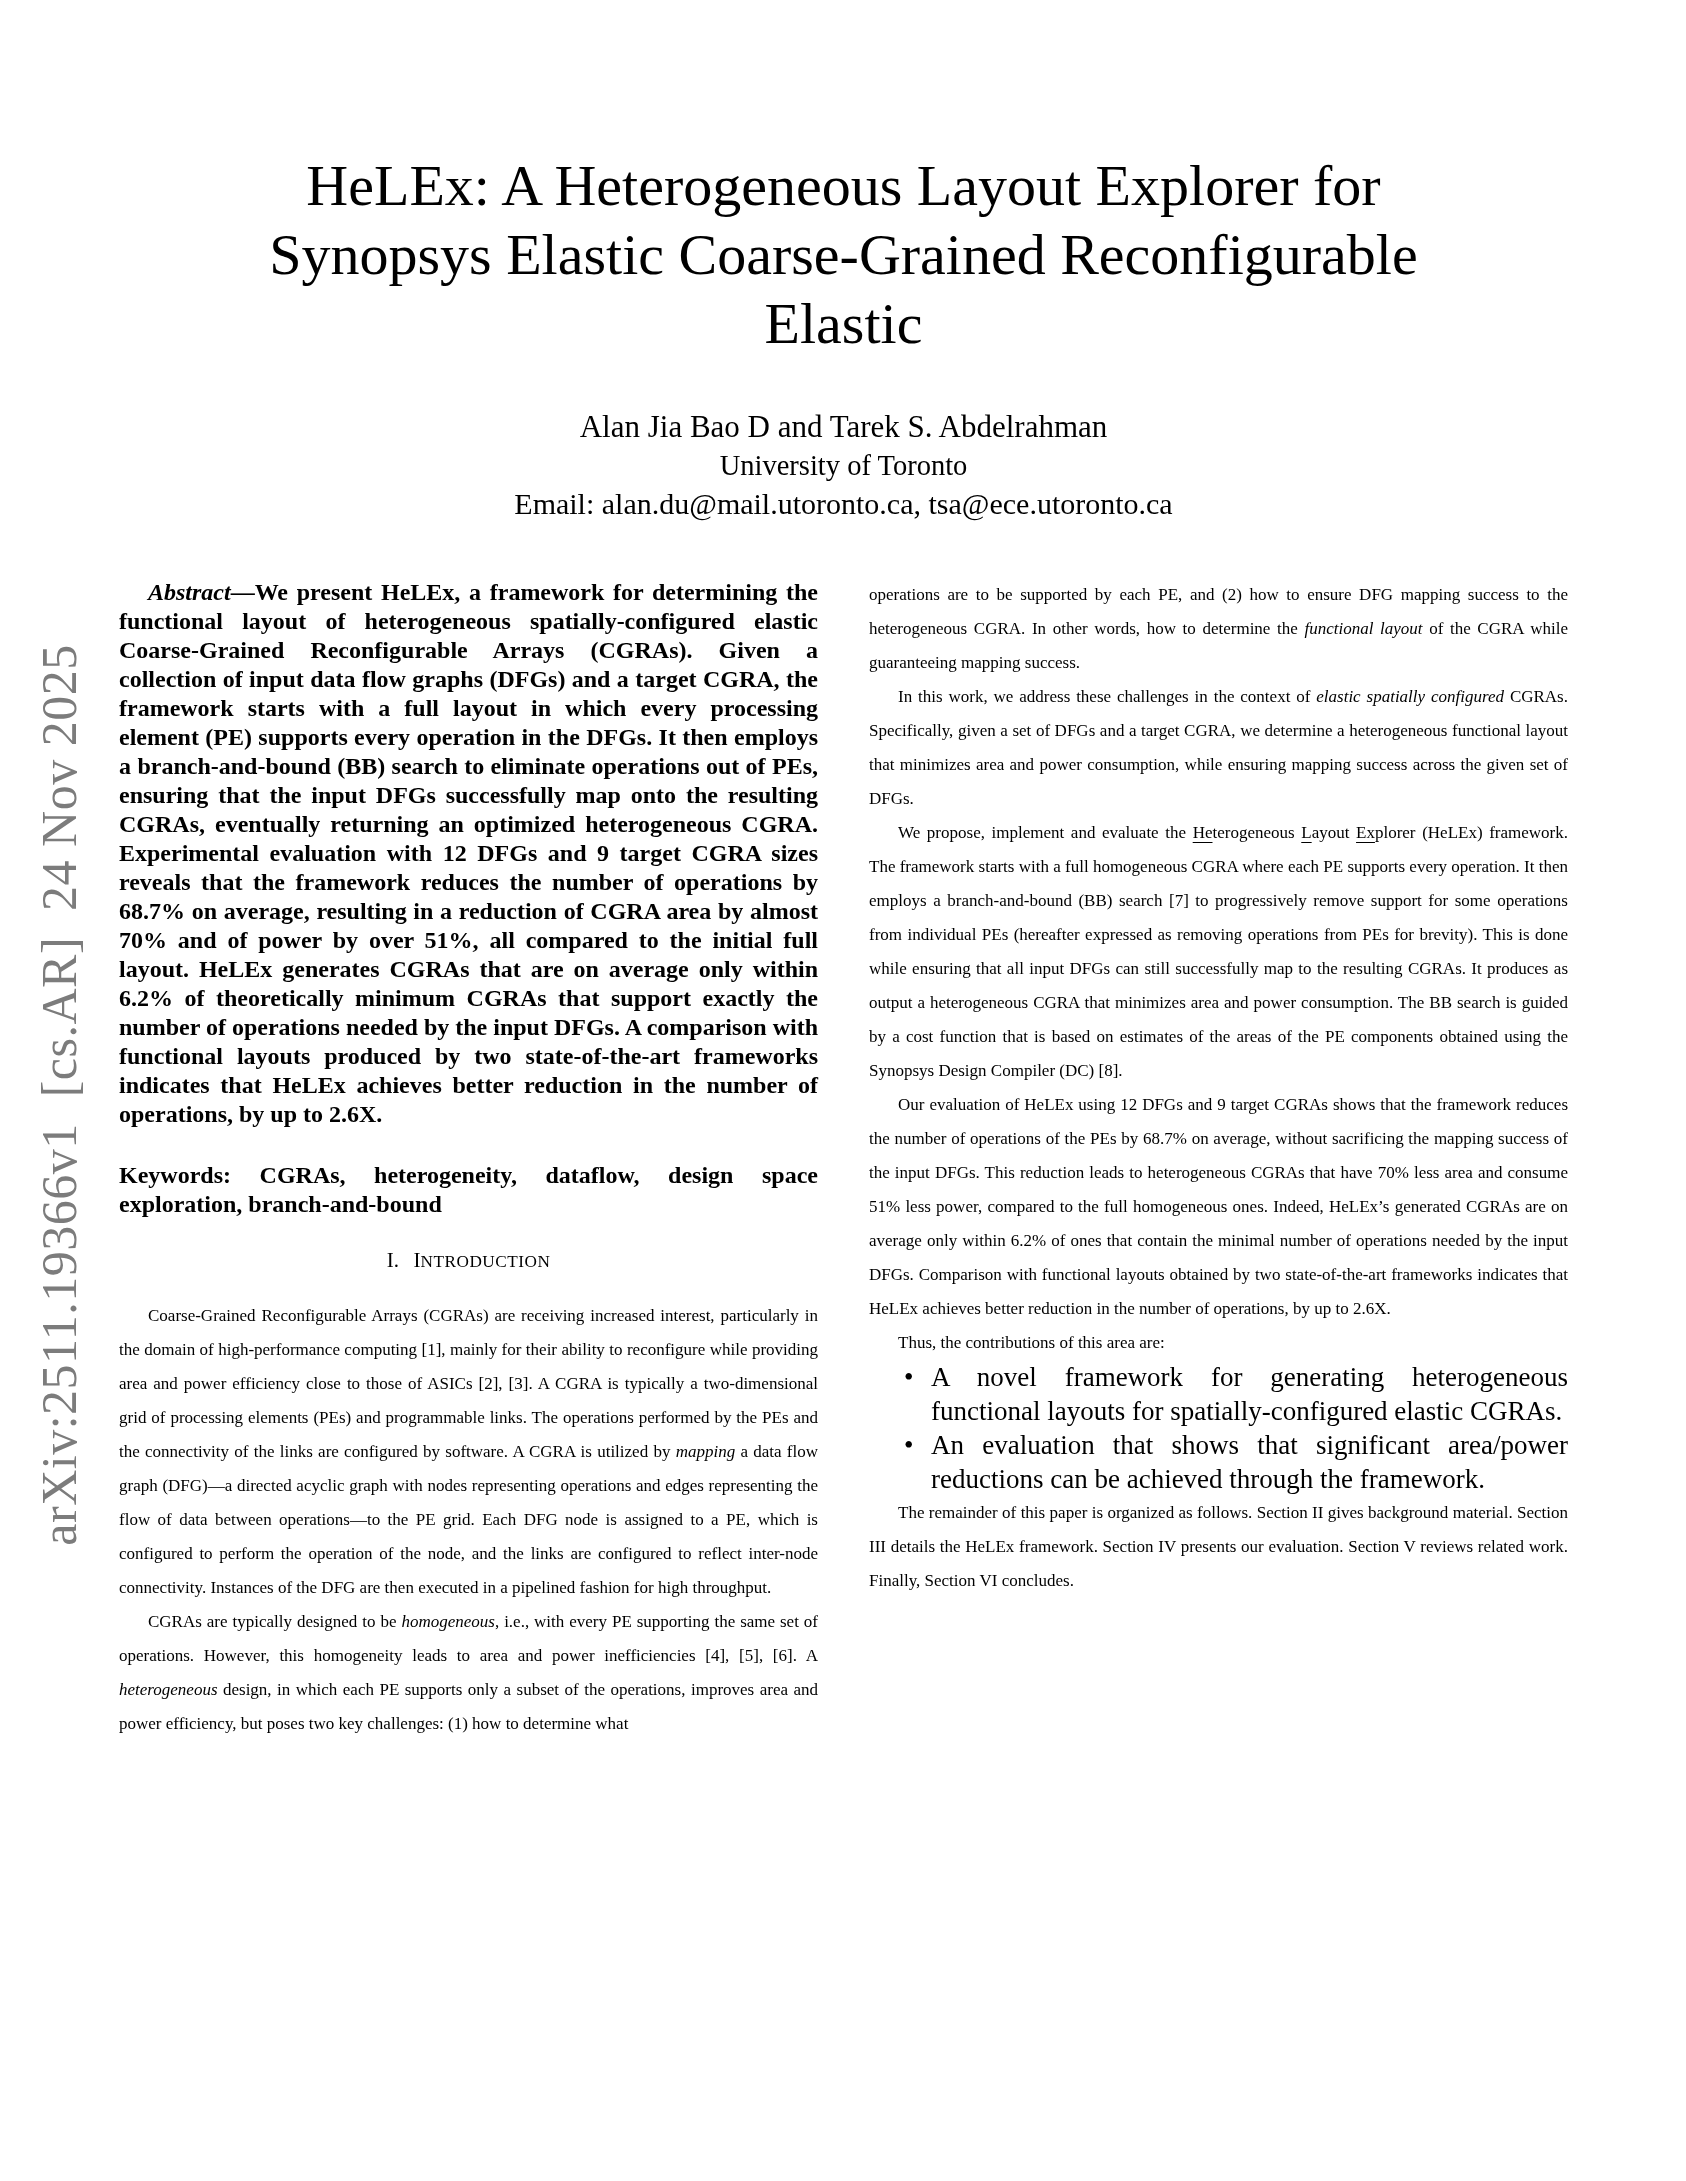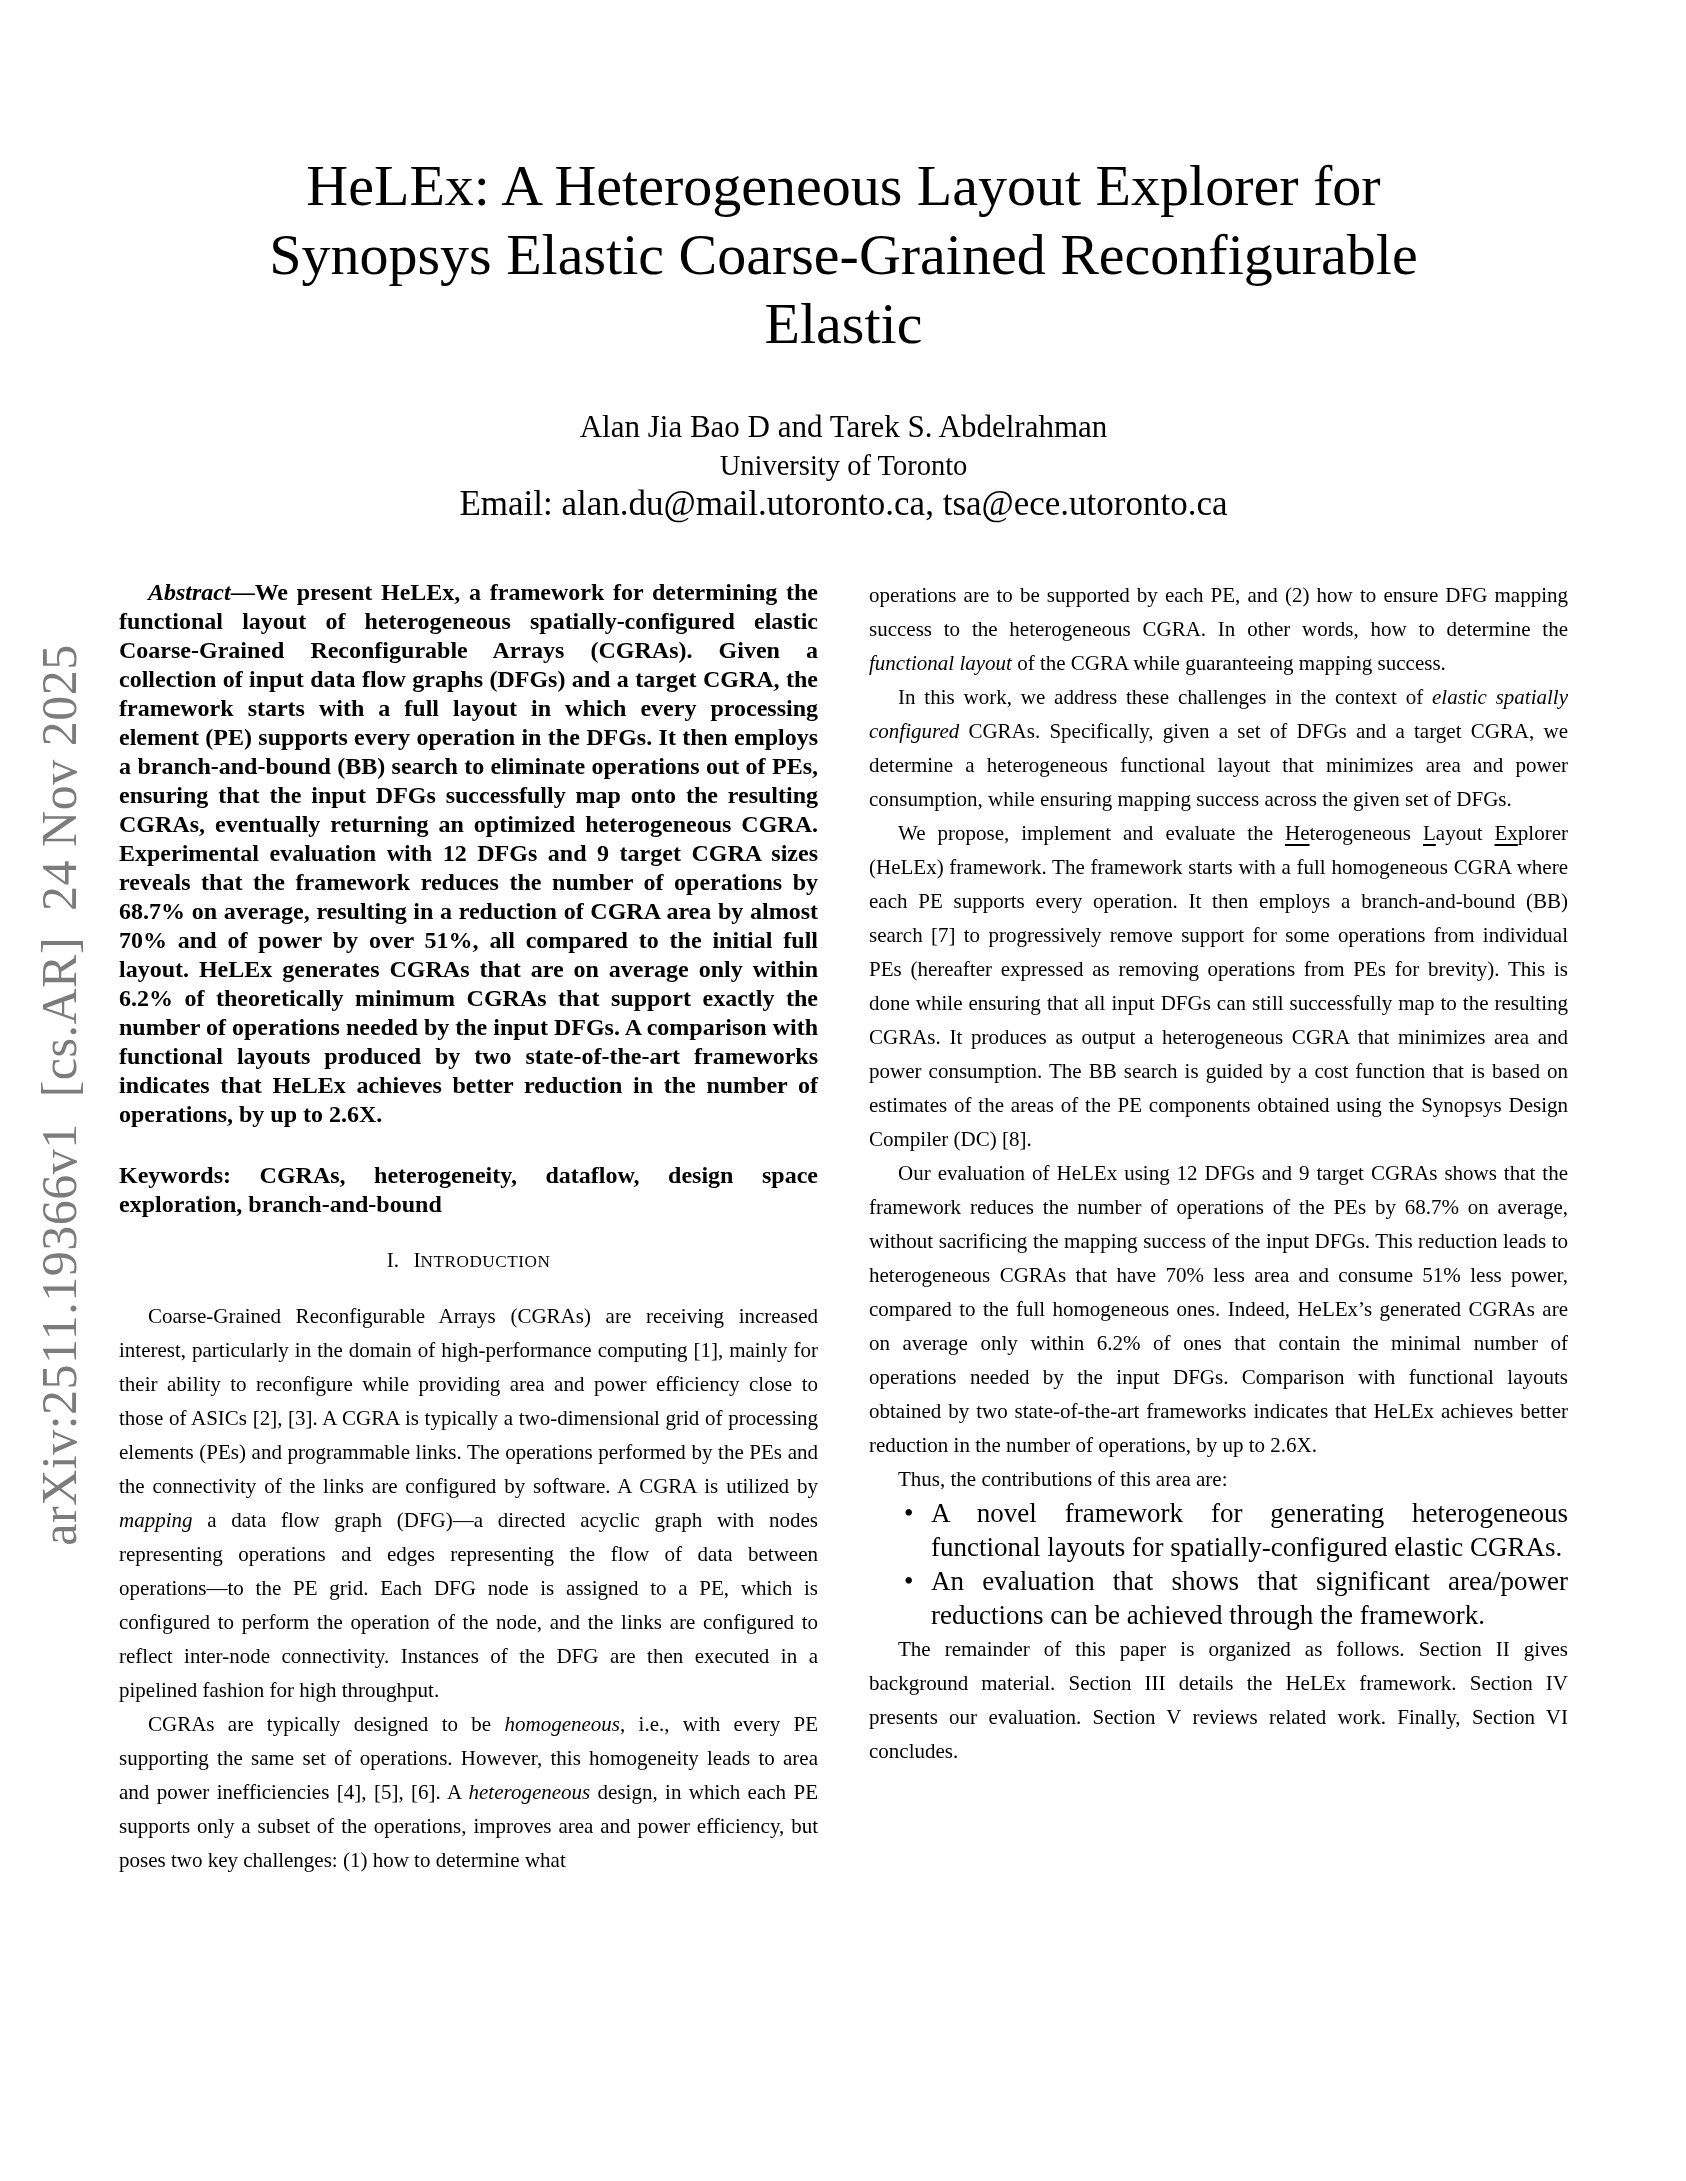--- a/index.html
+++ b/index.html
@@ -31,21 +31,21 @@
   h1, h2, p { margin: 0; padding: 0; font-weight: normal; }
   .title {
     margin-top: 41px;
     text-align: center;
     font-size: 58px;
     line-height: 69px;
   }
   .authors { text-align: center; margin-top: 48px; }
   .author-names { font-size: 31px; line-height: 41px; }
   .affiliation { font-size: 28.5px; line-height: 38px; }
-  .email { font-size: 35px; line-height: 38px; }
+  .email { font-size: 30px; line-height: 38px; }
   .columns {
     display: flex;
     gap: 51px;
     margin-top: 55px;
     text-align: justify;
   }
   .col { width: 707px; }
   .abstract, .keywords {
     font-weight: bold;
     font-size: 24px;
@@ -56,21 +56,21 @@
   .section-heading {
     text-align: center;
     font-size: 21px;
     line-height: 35px;
     margin-top: 24px;
     margin-bottom: 20px;
   }
   .section-num { margin-right: 14.7px; }
   .sc-rest { font-size: 0.82em; letter-spacing: 0.5px; }
   .body-par {
-    font-size: 21px;
+    font-size: 17px;
     line-height: 34px;
   }
   .indent { text-indent: 29px; }
   .bullet-list { margin: 0; }
   .bullet-item {
     position: relative;
     padding-left: 62px;
     font-size: 27px;
     line-height: 34px;
   }

